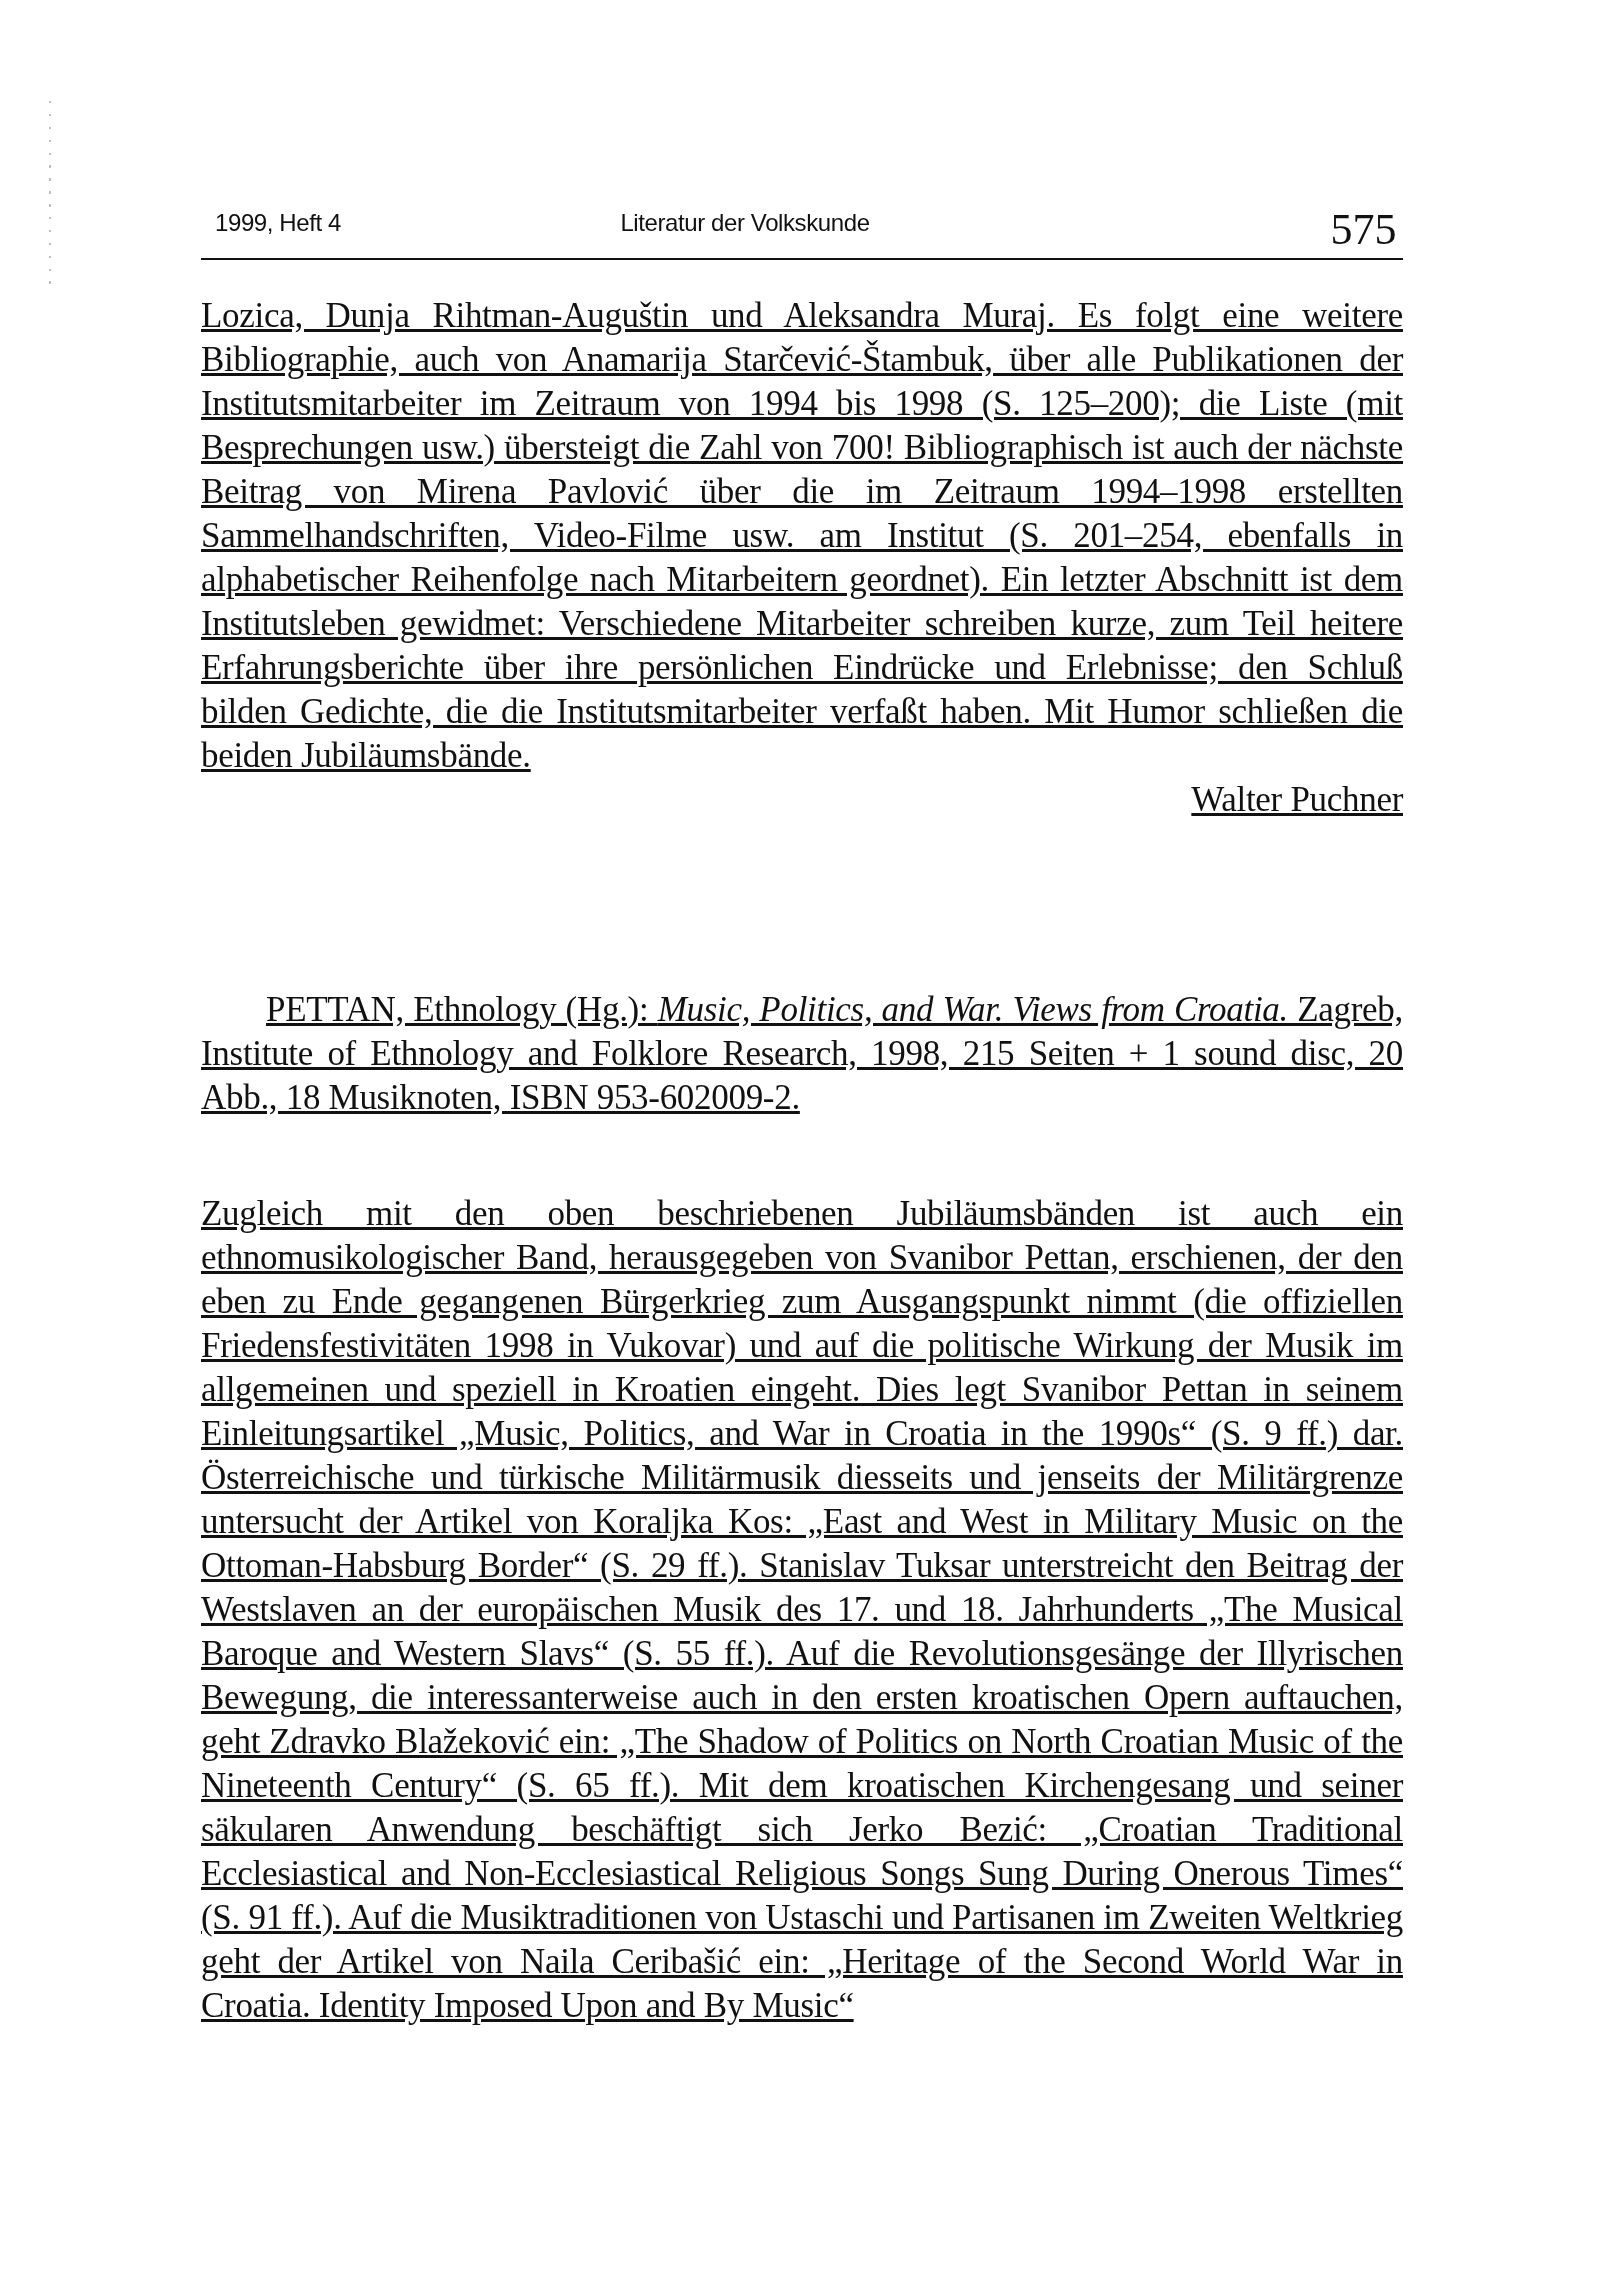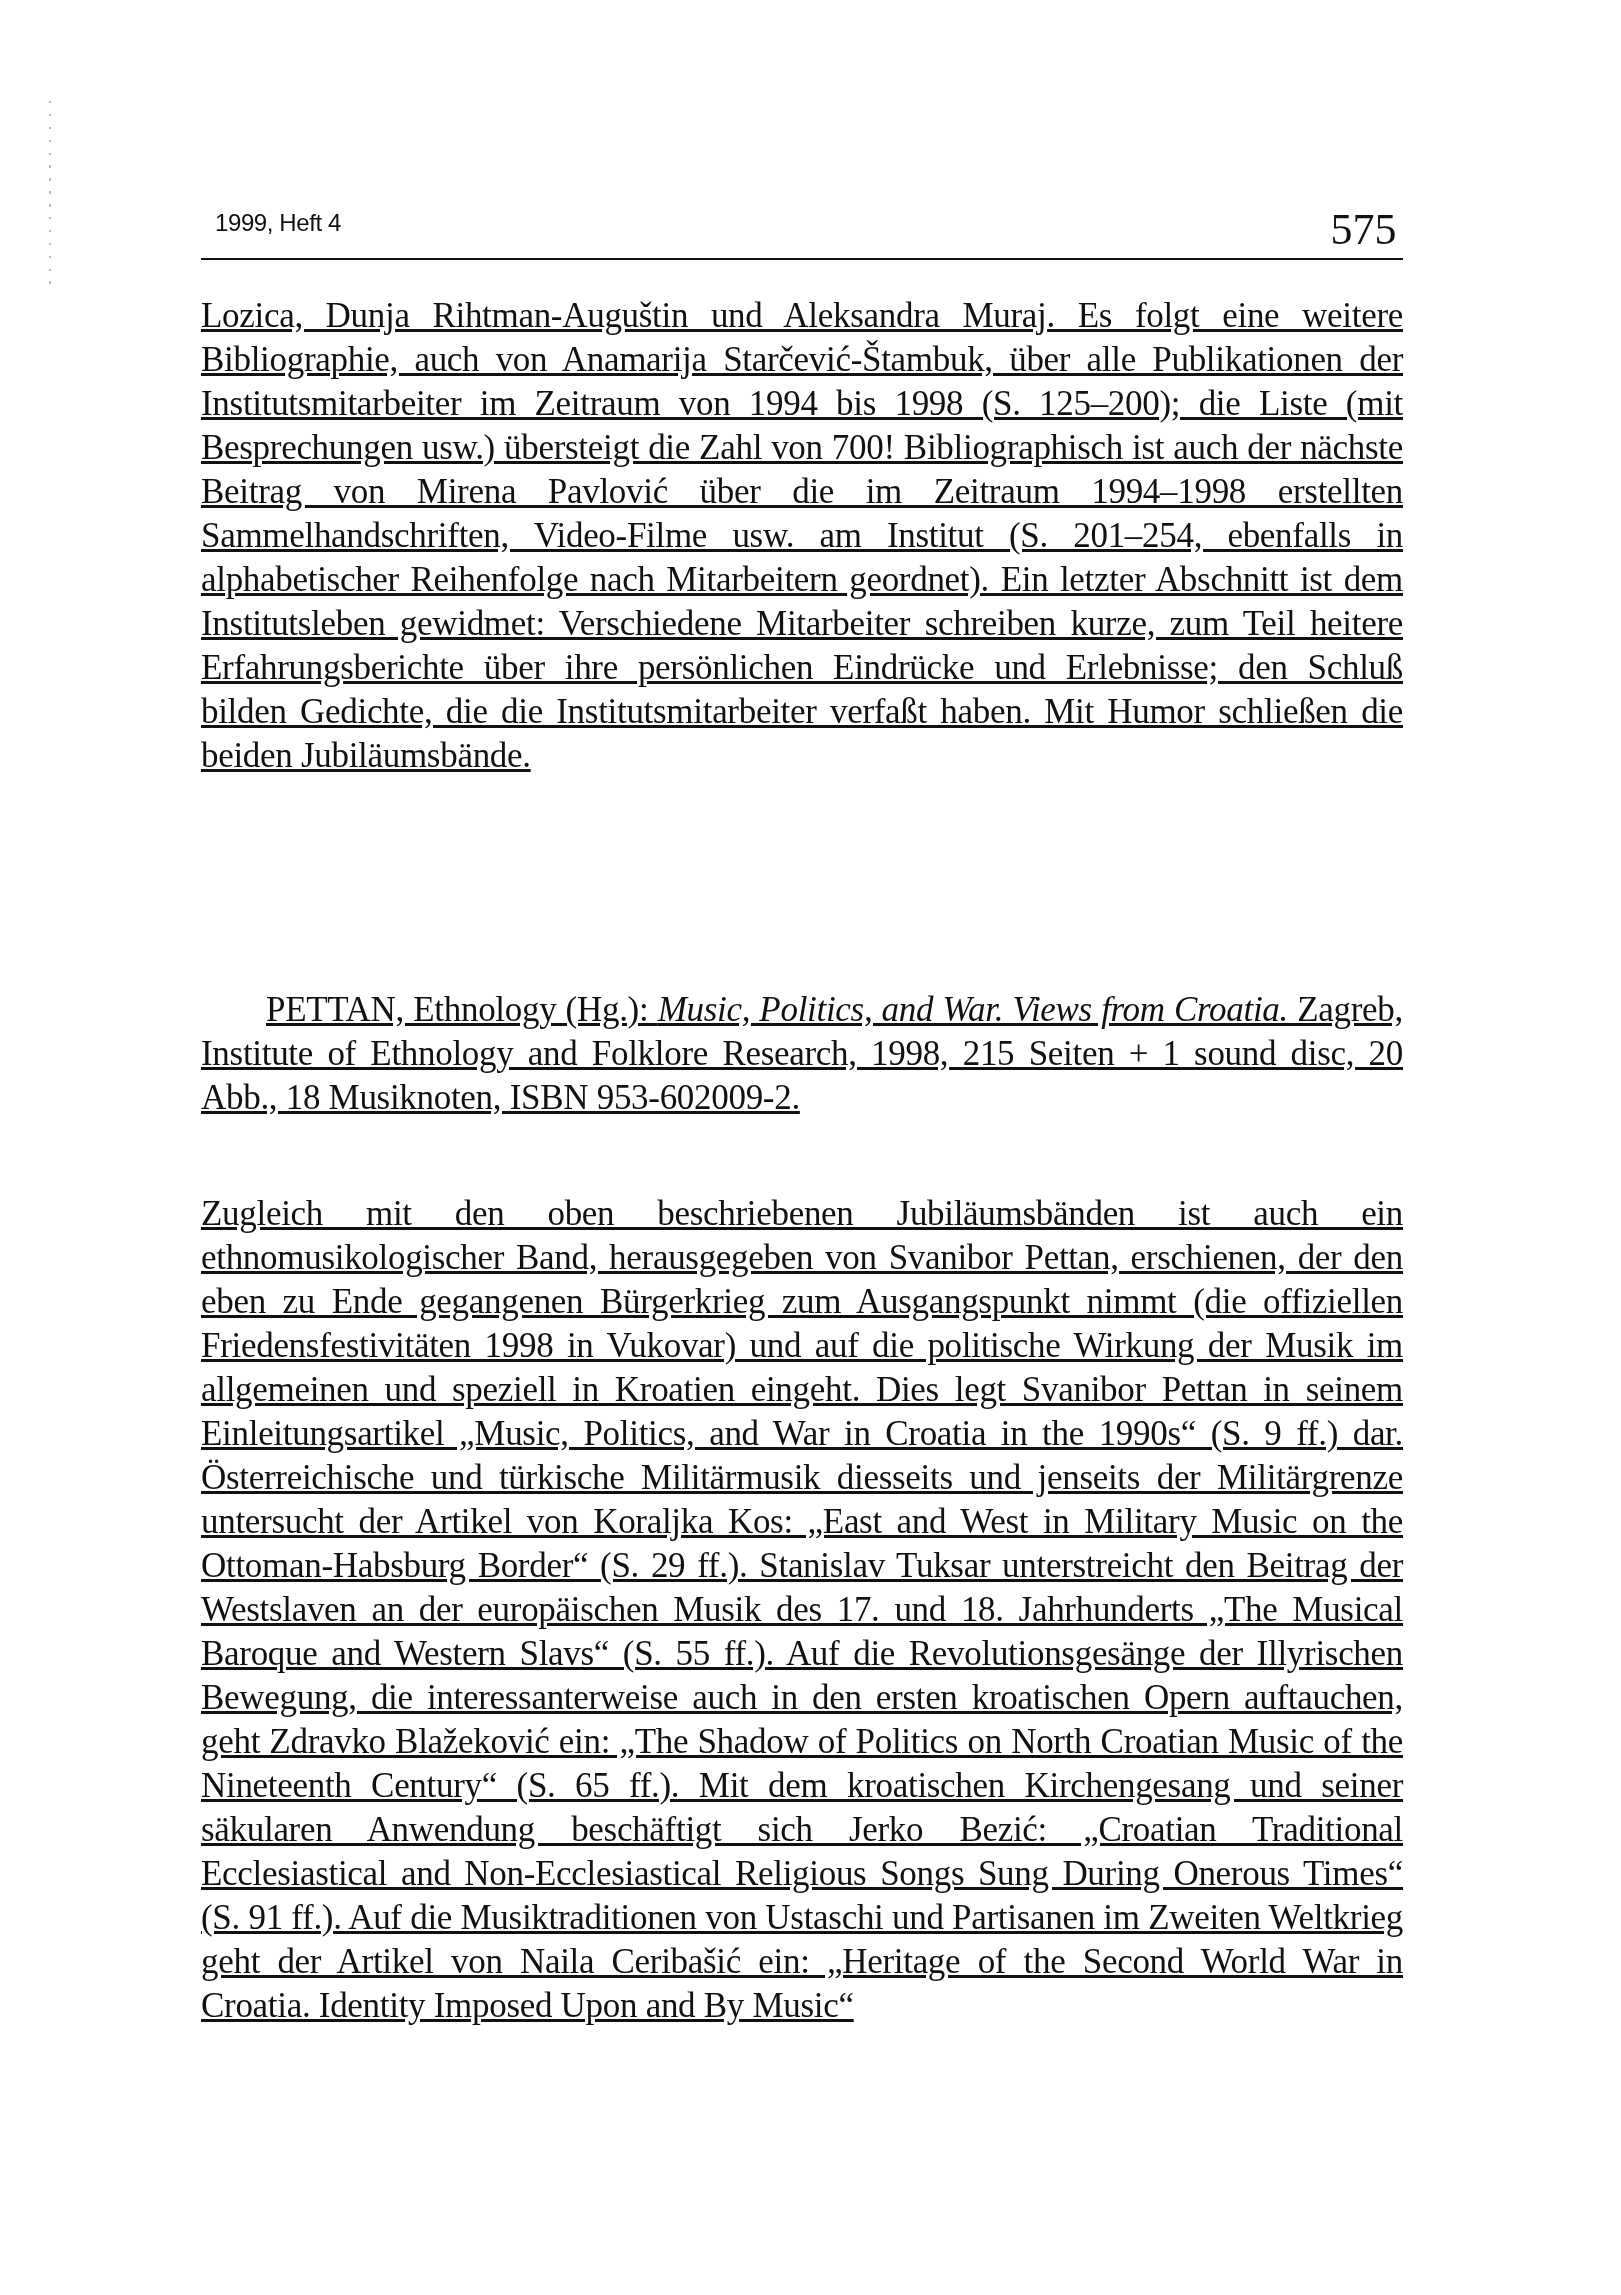--- a/index.html
+++ b/index.html
@@ -47,26 +47,28 @@
     <span></span>
     <span></span>
     <span></span>
     <span></span>
     <span></span>
     <span></span>
 </div>
 
 <div class="header">
   <span class="left">1999, Heft 4</span>
+  <span class="center">Literatur der Volkskunde</span>
   <span class="right">575</span>
 </div>
 <div class="header-rule"></div>
 
 <div class="body-text" id="review1">
   <p>Lozica, Dunja Rihtman-Auguštin und Aleksandra Muraj. Es folgt eine weitere Bibliographie, auch von Anamarija Starčević-Štambuk, über alle Publikationen der Institutsmitarbeiter im Zeitraum von 1994 bis 1998 (S. 125–200); die Liste (mit Besprechungen usw.) übersteigt die Zahl von 700! Bibliographisch ist auch der nächste Beitrag von Mirena Pavlović über die im Zeitraum 1994–1998 erstellten Sammelhandschriften, Video-Filme usw. am Institut (S. 201–254, ebenfalls in alphabetischer Reihenfolge nach Mitarbeitern geordnet). Ein letzter Abschnitt ist dem Institutsleben gewidmet: Verschiedene Mitarbeiter schreiben kurze, zum Teil heitere Erfahrungsberichte über ihre persönlichen Eindrücke und Erlebnisse; den Schluß bilden Gedichte, die die Institutsmitarbeiter verfaßt haben. Mit Humor schließen die beiden Jubiläumsbände.</p>
+  <p class="signature">Walter Puchner</p>
 </div>
 
 <div class="body-text" id="review2">
   <p class="citation"><span>PETTAN, Ethnology (Hg.): </span><i>Music, Politics, and War. Views from Croatia.</i><span> Zagreb, Institute of Ethnology and Folklore Research, 1998, 215 Seiten + 1 sound disc, 20 Abb., 18 Musiknoten, ISBN 953-602009-2.</span></p>
 </div>
 
 <div class="body-text" id="review2-body">
   <p>Zugleich mit den oben beschriebenen Jubiläumsbänden ist auch ein ethnomusikologischer Band, herausgegeben von Svanibor Pettan, erschienen, der den eben zu Ende gegangenen Bürgerkrieg zum Ausgangspunkt nimmt (die offiziellen Friedensfestivitäten 1998 in Vukovar) und auf die politische Wirkung der Musik im allgemeinen und speziell in Kroatien eingeht. Dies legt Svanibor Pettan in seinem Einleitungsartikel „Music, Politics, and War in Croatia in the 1990s“ (S. 9 ff.) dar. Österreichische und türkische Militärmusik diesseits und jenseits der Militärgrenze untersucht der Artikel von Koraljka Kos: „East and West in Military Music on the Ottoman-Habsburg Border“ (S. 29 ff.). Stanislav Tuksar unterstreicht den Beitrag der Westslaven an der europäischen Musik des 17. und 18. Jahrhunderts „The Musical Baroque and Western Slavs“ (S. 55 ff.). Auf die Revolutionsgesänge der Illyrischen Bewegung, die interessanterweise auch in den ersten kroatischen Opern auftauchen, geht Zdravko Blažeković ein: „The Shadow of Politics on North Croatian Music of the Nineteenth Century“ (S. 65 ff.). Mit dem kroatischen Kirchengesang und seiner säkularen Anwendung beschäftigt sich Jerko Bezić: „Croatian Traditional Ecclesiastical and Non-Ecclesiastical Religious Songs Sung During Onerous Times“ (S. 91 ff.). Auf die Musiktraditionen von Ustaschi und Partisanen im Zweiten Weltkrieg geht der Artikel von Naila Ceribašić ein: „Heritage of the Second World War in Croatia. Identity Imposed Upon and By Music“</p>
 </div>
 

